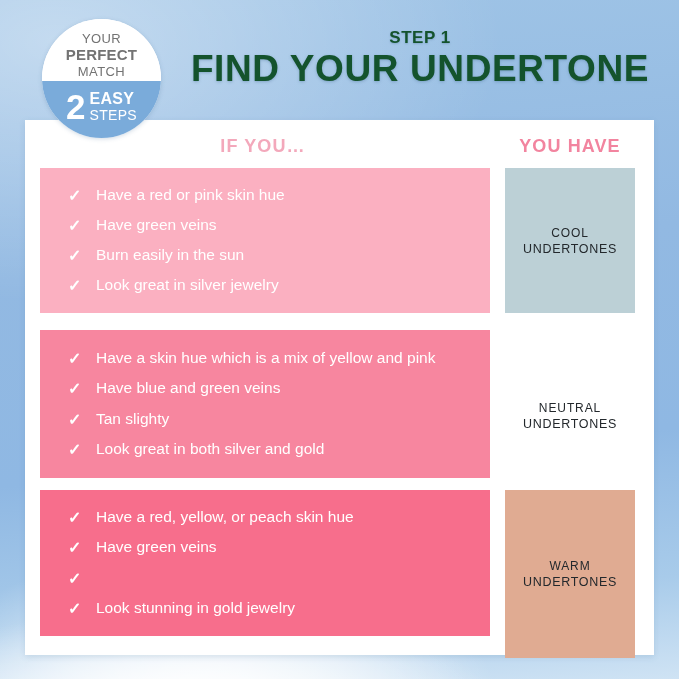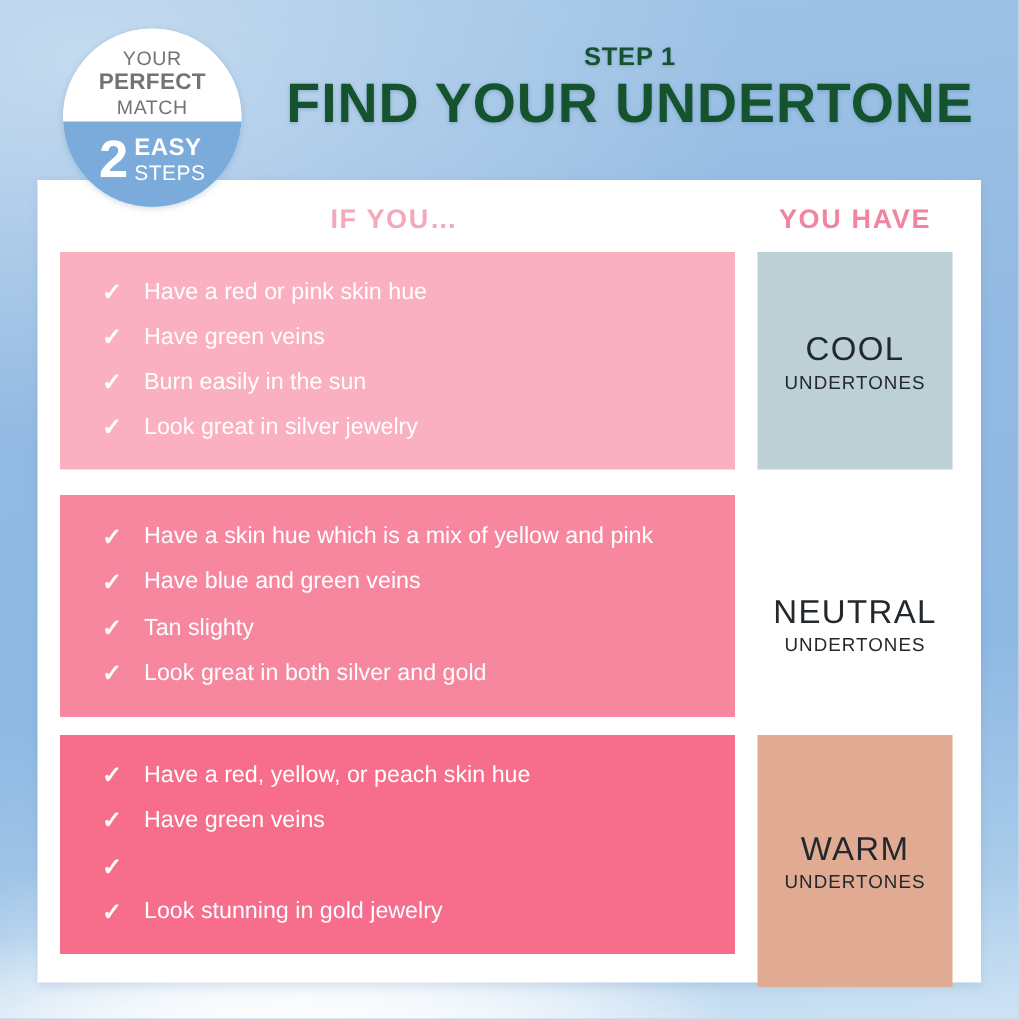--- a/index.html
+++ b/index.html
@@ -164,21 +164,21 @@
     left: 505px;
     width: 130px;
     box-sizing: border-box;
     display: flex;
     flex-direction: column;
     align-items: center;
     justify-content: center;
     text-align: center;
   }
   .swatch-name {
-    font-size: 22px;
+    font-size: 12px;
     letter-spacing: 0.9px;
     color: #23282c;
   }
   .swatch-sub {
     font-size: 12.5px;
     letter-spacing: 0.7px;
     color: #23282c;
     margin-top: 2px;
   }
 </style>

